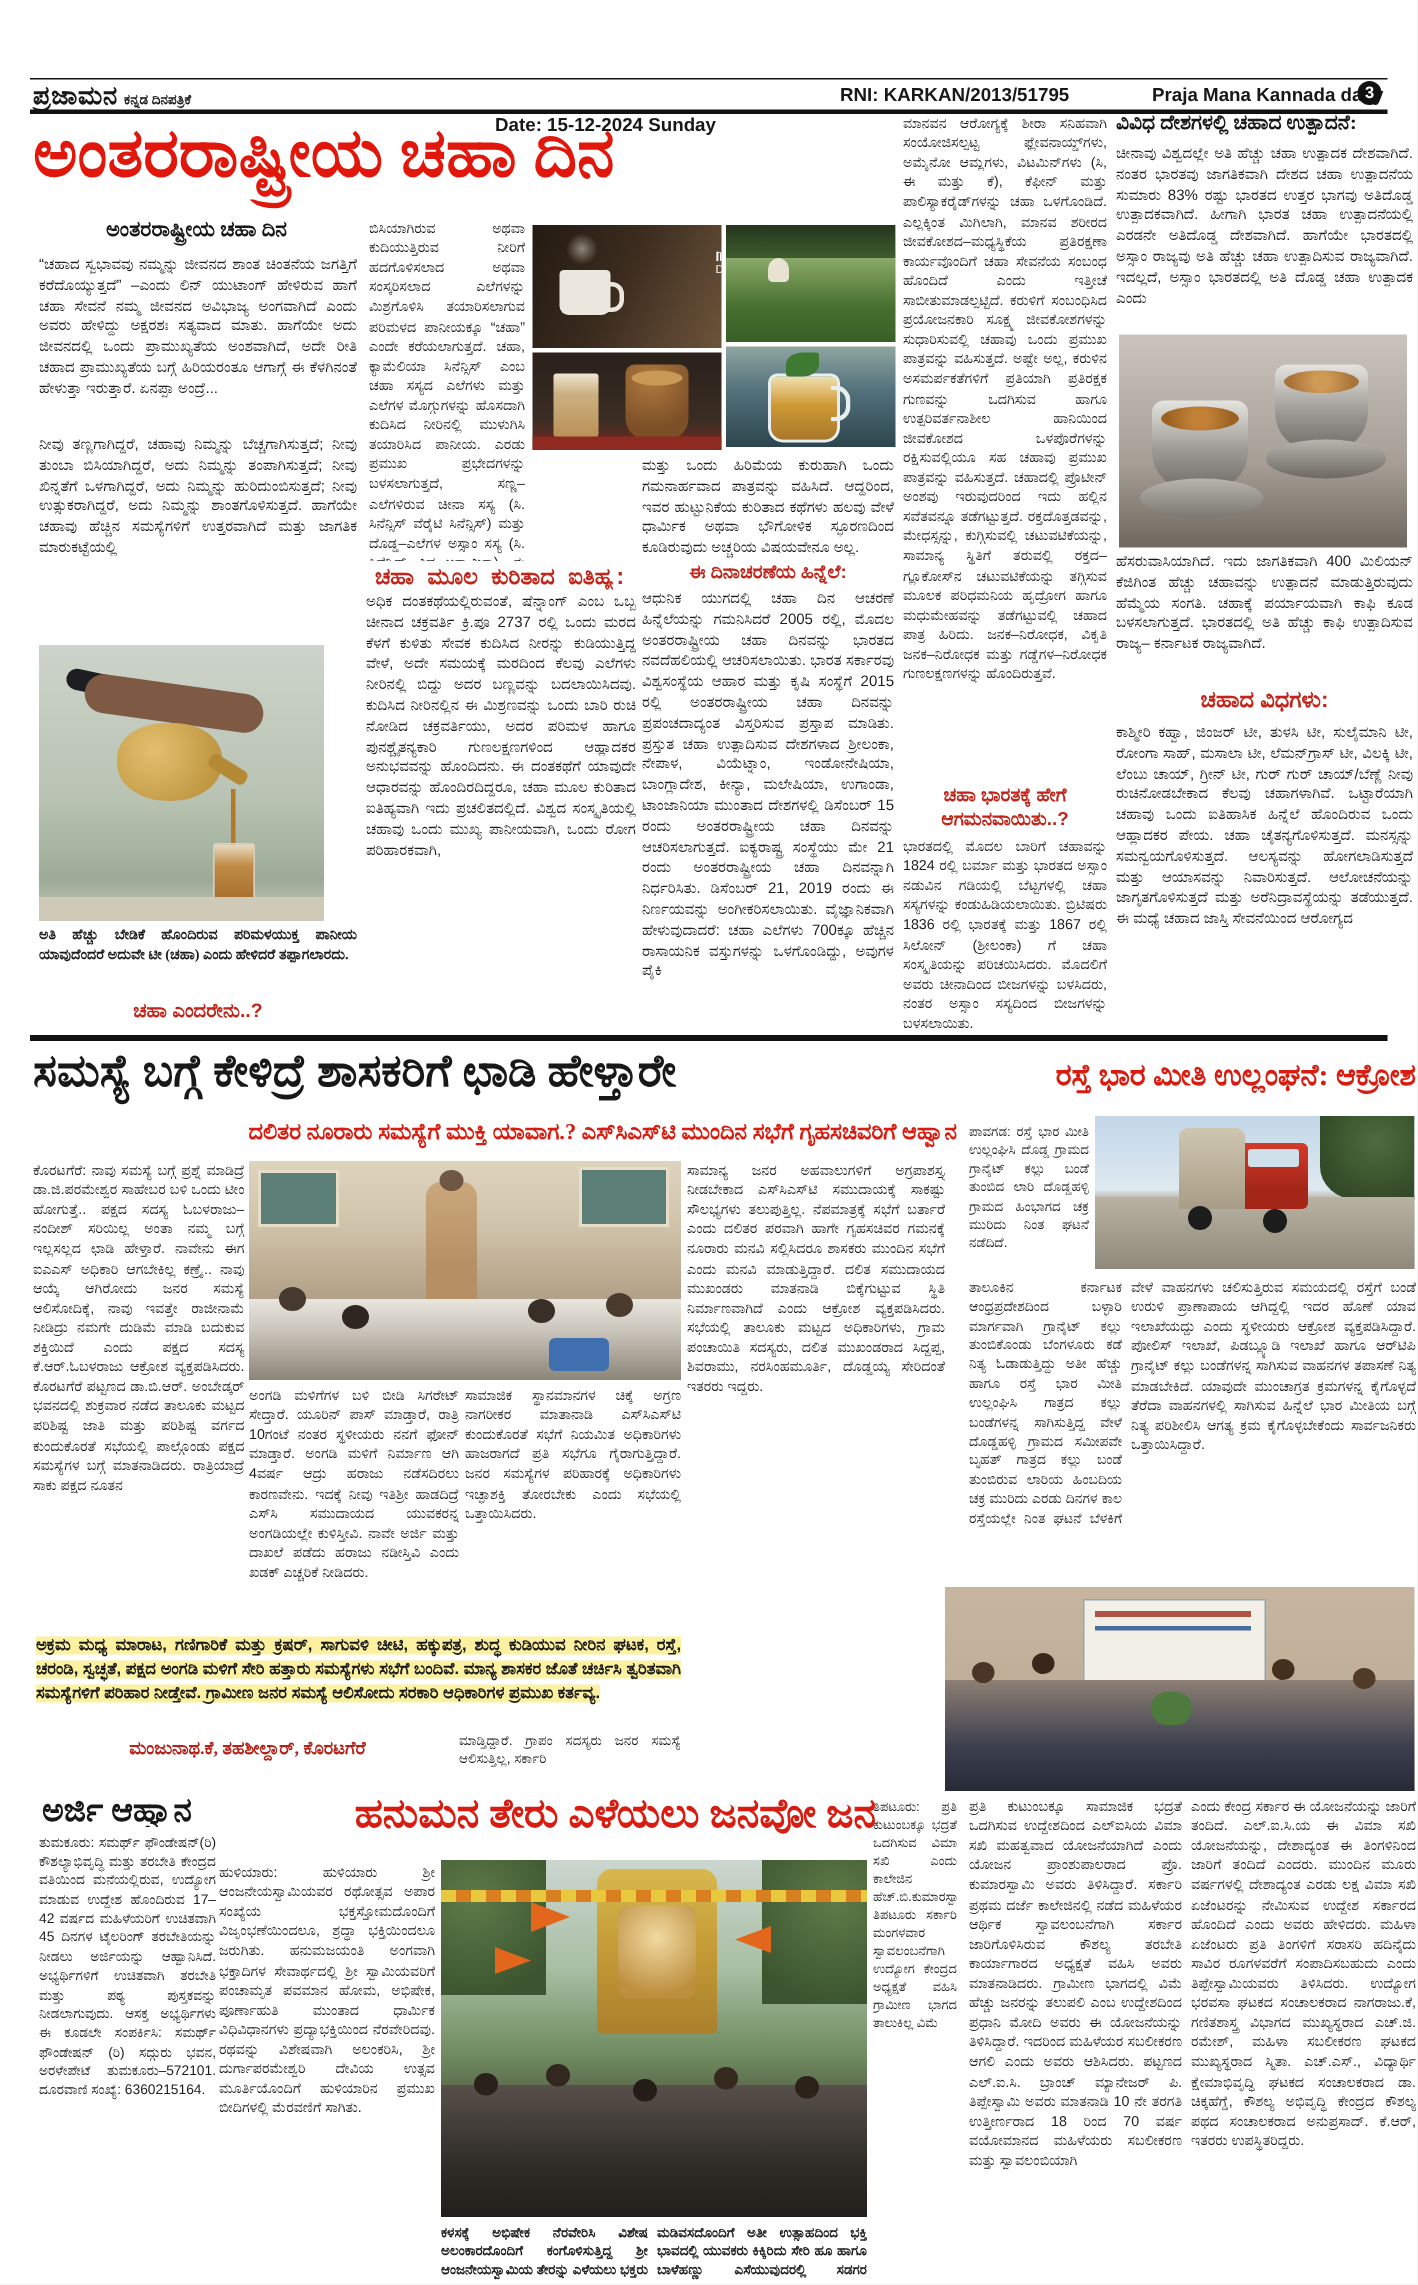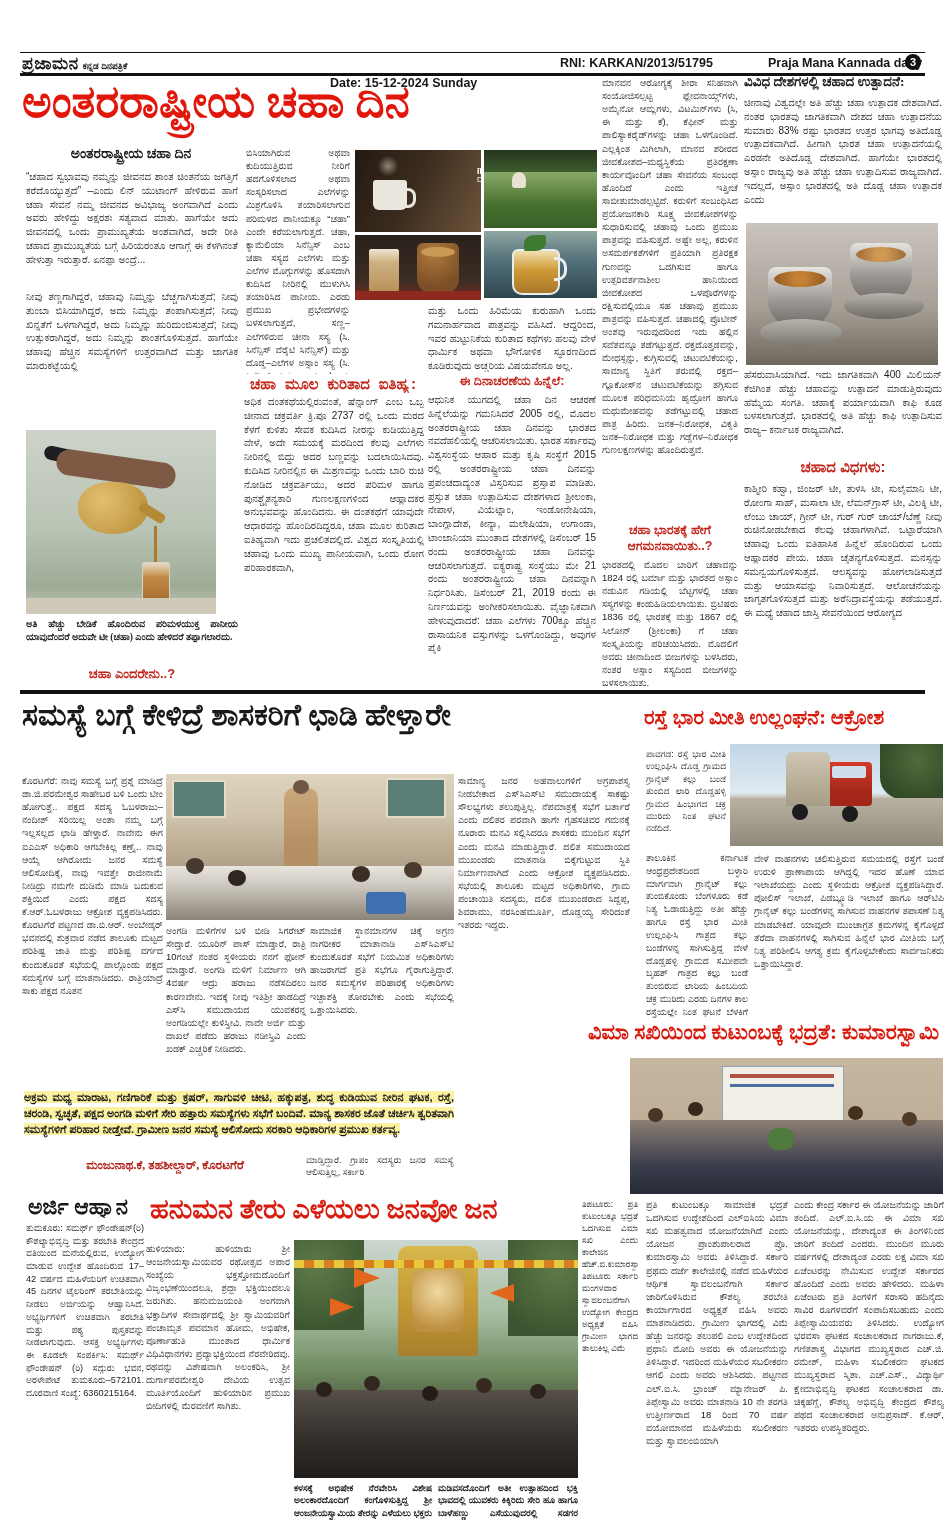--- a/index.html
+++ b/index.html
@@ -2,21 +2,21 @@
 <html><head>
 <meta charset="utf-8">
 <style>
   html,body{margin:0;padding:0;background:#e8e8e8;}
   #page{position:relative;width:945px;height:1523px;background:#ffffff;margin:0 auto;
         font-family:"Liberation Sans","DejaVu Sans",sans-serif;color:#181818;overflow:hidden;}
   .abs{position:absolute;}
   .txt{font-size:10px;line-height:1.38;text-align:justify;overflow:hidden;color:#1c1c1c;}
   .bold{font-weight:bold;font-family:Liberation Serif, serif;}
   .center{text-align:center;}
-  .red{color:#d81c0f;}
+  .red{color:#d81c0f;text-align:right;}
   .subred{color:#c2251a;font-weight:bold;text-align:center;overflow:hidden;}
   .rule{background:#111;}
   .nowrap{white-space:nowrap;}
   .ph{position:absolute;overflow:hidden;}
   .ph div{position:absolute;}
   
   #logo{font-size:17px;font-weight:bold;letter-spacing:.5px;}
   #logo-sub{font-size:9px;font-weight:bold;margin-left:4px;}
   .hmeta{font-size:12.5px;font-weight:bold;}
   #pgnum{width:16px;height:16px;border-radius:50%;background:#111;color:#fff;
@@ -114,20 +114,21 @@
     <div class="shape" style="left:98px;top:70px;width:80px;height:26px;background:linear-gradient(180deg,#b7b3ad,#6c6862);border-radius:50%;"></div>
   </div>
   <div class="abs txt" style="left:744px;top:368px;width:198px;height:88px;">ಹೆಸರುವಾಸಿಯಾಗಿದೆ. ಇದು ಜಾಗತಿಕವಾಗಿ 400 ಮಿಲಿಯನ್ ಕೆಜಿಗಿಂತ ಹೆಚ್ಚು ಚಹಾವನ್ನು ಉತ್ಪಾದನೆ ಮಾಡುತ್ತಿರುವುದು ಹೆಮ್ಮೆಯ ಸಂಗತಿ. ಚಹಾಕ್ಕೆ ಪರ್ಯಾಯವಾಗಿ ಕಾಫಿ ಕೂಡ ಬಳಸಲಾಗುತ್ತದೆ. ಭಾರತದಲ್ಲಿ ಅತಿ ಹೆಚ್ಚು ಕಾಫಿ ಉತ್ಪಾದಿಸುವ ರಾಜ್ಯ– ಕರ್ನಾಟಕ ರಾಜ್ಯವಾಗಿದೆ.</div>
   <div class="abs subred" style="left:744px;top:458px;width:198px;height:22px;font-size:15px;">ಚಹಾದ ವಿಧಗಳು:</div>
   <div class="abs txt" style="left:744px;top:482px;width:198px;height:206px;">ಕಾಶ್ಮೀರಿ ಕಹ್ವಾ, ಜಿಂಜರ್ ಟೀ, ತುಳಸಿ ಟೀ, ಸುಲೈಮಾನಿ ಟೀ, ರೋಂಗಾ ಸಾಹ್, ಮಸಾಲಾ ಟೀ, ಲೆಮನ್‌ಗ್ರಾಸ್ ಟೀ, ವಿಲಕ್ಕಿ ಟೀ, ಲೆಂಬು ಚಾಯ್, ಗ್ರೀನ್ ಟೀ, ಗುರ್ ಗುರ್ ಚಾಯ್/ಬೆಣ್ಣೆ ನೀವು ರುಚಿನೋಡಬೇಕಾದ ಕೆಲವು ಚಹಾಗಳಾಗಿವೆ. ಒಟ್ಟಾರೆಯಾಗಿ ಚಹಾವು ಒಂದು ಐತಿಹಾಸಿಕ ಹಿನ್ನೆಲೆ ಹೊಂದಿರುವ ಒಂದು ಆಹ್ಲಾದಕರ ಪೇಯ. ಚಹಾ ಚೈತನ್ಯಗೊಳಿಸುತ್ತದೆ. ಮನಸ್ಸನ್ನು ಸಮನ್ವಯಗೊಳಿಸುತ್ತದೆ. ಆಲಸ್ಯವನ್ನು ಹೋಗಲಾಡಿಸುತ್ತದೆ ಮತ್ತು ಆಯಾಸವನ್ನು ನಿವಾರಿಸುತ್ತದೆ. ಆಲೋಚನೆಯನ್ನು ಜಾಗೃತಗೊಳಿಸುತ್ತದೆ ಮತ್ತು ಅರೆನಿದ್ರಾವಸ್ಥೆಯನ್ನು ತಡೆಯುತ್ತದೆ. ಈ ಮಧ್ಯೆ ಚಹಾದ ಜಾಸ್ತಿ ಸೇವನೆಯಿಂದ ಆರೋಗ್ಯದ</div>
 
   <div class="abs rule" style="left:20px;top:690px;width:905px;height:4px;"></div>
 
   <div class="abs bold nowrap" style="left:22px;top:698px;width:616px;height:44px;font-size:30px;overflow:hidden;">ಸಮಸ್ಯೆ ಬಗ್ಗೆ ಕೇಳಿದ್ರೆ ಶಾಸಕರಿಗೆ ಛಾಡಿ ಹೇಳ್ತಾರೇ</div>
   <div class="abs bold nowrap red" style="left:644px;top:706px;width:300px;height:34px;font-size:20px;overflow:hidden;">ರಸ್ತೆ ಭಾರ ಮೀತಿ ಉಲ್ಲಂಘನೆ: ಆಕ್ರೋಶ</div>
+  <div class="abs bold red nowrap" style="left:22px;top:746px;width:616px;height:24px;font-size:15px;overflow:hidden;">ದಲಿತರ ನೂರಾರು ಸಮಸ್ಯೆಗೆ ಮುಕ್ತಿ ಯಾವಾಗ.? ಎಸ್‌ಸಿಎಸ್‌ಟಿ ಮುಂದಿನ ಸಭೆಗೆ ಗೃಹಸಚಿವರಿಗೆ ಆಹ್ವಾನ</div>
 
   <div class="abs txt" style="left:22px;top:774px;width:141px;height:314px;font-size:9.5px;">ಕೊರಟಗೆರೆ: ನಾವು ಸಮಸ್ಯೆ ಬಗ್ಗೆ ಪ್ರಶ್ನೆ ಮಾಡಿದ್ರೆ ಡಾ.ಜಿ.ಪರಮೇಶ್ವರ ಸಾಹೇಬರ ಬಳಿ ಒಂದು ಟೀಂ ಹೋಗುತ್ತೆ.. ಪಕ್ಷದ ಸದಸ್ಯ ಓಬಳರಾಜು–ನಂದೀಶ್ ಸರಿಯಿಲ್ಲ ಅಂತಾ ನಮ್ಮ ಬಗ್ಗೆ ಇಲ್ಲಸಲ್ಲದ ಛಾಡಿ ಹೇಳ್ತಾರೆ. ನಾವೇನು ಈಗ ಐಎಎಸ್ ಅಧಿಕಾರಿ ಆಗಬೇಕಿಲ್ಲ ಕಣ್ರೈ.. ನಾವು ಆಯ್ಕೆ ಆಗಿರೋದು ಜನರ ಸಮಸ್ಯೆ ಆಲಿಸೋದಿಕ್ಕೆ, ನಾವು ಇವತ್ತೇ ರಾಜೀನಾಮೆ ನೀಡಿದ್ರು ನಮಗೇ ದುಡಿಮೆ ಮಾಡಿ ಬದುಕುವ ಶಕ್ತಿಯಿದೆ ಎಂದು ಪಕ್ಷದ ಸದಸ್ಯ ಕೆ.ಆರ್.ಓಬಳರಾಜು ಆಕ್ರೋಶ ವ್ಯಕ್ತಪಡಿಸಿದರು. ಕೊರಟಗೆರೆ ಪಟ್ಟಣದ ಡಾ.ಬಿ.ಆರ್. ಅಂಬೇಡ್ಕರ್ ಭವನದಲ್ಲಿ ಶುಕ್ರವಾರ ನಡೆದ ತಾಲೂಕು ಮಟ್ಟದ ಪರಿಶಿಷ್ಟ ಜಾತಿ ಮತ್ತು ಪರಿಶಿಷ್ಟ ವರ್ಗದ ಕುಂದುಕೊರತೆ ಸಭೆಯಲ್ಲಿ ಪಾಲ್ಗೊಂಡು ಪಕ್ಷದ ಸಮಸ್ಯೆಗಳ ಬಗ್ಗೆ ಮಾತನಾಡಿದರು. ರಾತ್ರಿಯಾದ್ರೆ ಸಾಕು ಪಕ್ಷದ ನೂತನ</div>
 
   <div class="ph meet-bg" style="left:166px;top:774px;width:288px;height:146px;">
     <div class="shape" style="left:6px;top:6px;width:50px;height:34px;background:#5b7e77;border:2px solid #e7ddc6;"></div>
     <div class="shape" style="left:220px;top:4px;width:56px;height:36px;background:#5b7e77;border:2px solid #e7ddc6;"></div>
     <div class="shape" style="left:118px;top:14px;width:34px;height:92px;background:linear-gradient(180deg,#caa87c 0%,#b69065 60%);border-radius:10px 10px 0 0;"></div>
     <div class="shape" style="left:127px;top:6px;width:16px;height:14px;background:#6e5744;border-radius:50%;"></div>
     <div class="shape" style="left:0px;top:92px;width:288px;height:54px;background:linear-gradient(180deg,#e9e6df 0%,#c9c4ba 40%,#8b8478 100%);"></div>
     <div class="shape" style="left:20px;top:84px;width:18px;height:16px;background:#46392e;border-radius:50%;"></div>
@@ -152,21 +153,20 @@
     <div class="shape" style="left:0;top:54px;width:213px;height:48px;background:linear-gradient(180deg,#b9b2a2,#8f897b);"></div>
     <div class="shape" style="left:96px;top:18px;width:46px;height:44px;background:linear-gradient(180deg,#d53a2a 0%,#a32619 70%);border-radius:4px;"></div>
     <div class="shape" style="left:102px;top:22px;width:34px;height:12px;background:#cfe0ea;border-radius:2px;"></div>
     <div class="shape" style="left:56px;top:8px;width:44px;height:54px;background:linear-gradient(180deg,#cfc6b2,#a79d86);border-radius:6px 6px 0 0;"></div>
     <div class="shape" style="left:62px;top:60px;width:16px;height:16px;background:#1c1c1c;border-radius:50%;"></div>
     <div class="shape" style="left:112px;top:62px;width:16px;height:16px;background:#1c1c1c;border-radius:50%;"></div>
   </div>
   <div class="abs txt" style="left:646px;top:852px;width:102px;height:166px;font-size:9.3px;">ತಾಲೂಕಿನ ಕರ್ನಾಟಕ ಆಂಧ್ರಪ್ರದೇಶದಿಂದ ಬಳ್ಳಾರಿ ಮಾರ್ಗವಾಗಿ ಗ್ರಾನೈಟ್ ಕಲ್ಲು ತುಂಬಿಕೊಂಡು ಬೆಂಗಳೂರು ಕಡೆ ನಿತ್ಯ ಓಡಾಡುತ್ತಿದ್ದು ಅತೀ ಹೆಚ್ಚು ಹಾಗೂ ರಸ್ತೆ ಭಾರ ಮೀತಿ ಉಲ್ಲಂಘಿಸಿ ಗಾತ್ರದ ಕಲ್ಲು ಬಂಡೆಗಳನ್ನ ಸಾಗಿಸುತ್ತಿದ್ದ ವೇಳೆ ದೊಡ್ಡಹಳ್ಳಿ ಗ್ರಾಮದ ಸಮೀಪವೇ ಬೃಹತ್ ಗಾತ್ರದ ಕಲ್ಲು ಬಂಡೆ ತುಂಬಿರುವ ಲಾರಿಯ ಹಿಂಬದಿಯ ಚಕ್ರ ಮುರಿದು ಎರಡು ದಿನಗಳ ಕಾಲ ರಸ್ತೆಯಲ್ಲೇ ನಿಂತ ಘಟನೆ ಬೆಳಕಿಗೆ ಬಂದಿದೆ. ಗ್ರಾಮದ ಬಳಿ ಬೃಹತ್ ಕಲ್ಲು ಬಂಡೆ ಲಾರಿ ಚಕ್ರ ಮುರಿದಾ ವೇಳೆ ಬೃಹತ್ ಕಲ್ಲು ಎಡ ಭಾಗಕ್ಕೆ ಜರುಗಿದೆ ಒಂದು</div>
   <div class="abs txt" style="left:754px;top:852px;width:190px;height:166px;font-size:9.5px;">ವೇಳೆ ವಾಹನಗಳು ಚಲಿಸುತ್ತಿರುವ ಸಮಯದಲ್ಲಿ ರಸ್ತೆಗೆ ಬಂಡೆ ಉರುಳಿ ಪ್ರಾಣಾಪಾಯ ಆಗಿದ್ದಲ್ಲಿ ಇದರ ಹೊಣೆ ಯಾವ ಇಲಾಖೆಯದ್ದು ಎಂದು ಸ್ಥಳೀಯರು ಆಕ್ರೋಶ ವ್ಯಕ್ತಪಡಿಸಿದ್ದಾರೆ. ಪೋಲಿಸ್ ಇಲಾಖೆ, ಪಿಡಬ್ಲ್ಯೂಡಿ ಇಲಾಖೆ ಹಾಗೂ ಆರ್‌ಟಿಪಿ ಗ್ರಾನೈಟ್ ಕಲ್ಲು ಬಂಡೆಗಳನ್ನ ಸಾಗಿಸುವ ವಾಹನಗಳ ತಪಾಸಣೆ ನಿತ್ಯ ಮಾಡಬೇಕಿದೆ. ಯಾವುದೇ ಮುಂಚಾಗ್ರತ ಕ್ರಮಗಳನ್ನ ಕೈಗೊಳ್ಳದೆ ತೆರೆದಾ ವಾಹನಗಳಲ್ಲಿ ಸಾಗಿಸುವ ಹಿನ್ನೆಲೆ ಭಾರ ಮೀತಿಯ ಬಗ್ಗೆ ನಿತ್ಯ ಪರಿಶೀಲಿಸಿ ಆಗತ್ಯ ಕ್ರಮ ಕೈಗೊಳ್ಳಬೇಕೆಂದು ಸಾರ್ವಜನಿಕರು ಒತ್ತಾಯಿಸಿದ್ದಾರೆ.</div>
 
-  <div class="abs bold red nowrap" style="left:588px;top:1020px;width:356px;height:34px;font-size:21px;overflow:hidden;">ವಿಮಾ ಸಖಿಯಿಂದ ಕುಟುಂಬಕ್ಕೆ ಭದ್ರತೆ: ಕುಮಾರಸ್ವಾಮಿ</div>
   <div class="ph group-bg" style="left:630px;top:1058px;width:313px;height:136px;">
     <div class="shape" style="left:92px;top:8px;width:120px;height:62px;background:#f2efe6;border:1px solid #8ea6b8;"></div>
     <div class="shape" style="left:100px;top:16px;width:104px;height:4px;background:#b05246;"></div>
     <div class="shape" style="left:100px;top:26px;width:104px;height:3px;background:#4a6f9e;"></div>
     <div class="shape" style="left:0;top:62px;width:313px;height:74px;background:linear-gradient(180deg,#8d7f74 0%,#3c3f4e 60%,#262a36 100%);"></div>
     <div class="shape" style="left:18px;top:50px;width:15px;height:14px;background:#4a3526;border-radius:50%;"></div>
     <div class="shape" style="left:58px;top:44px;width:15px;height:14px;background:#38281c;border-radius:50%;"></div>
     <div class="shape" style="left:138px;top:70px;width:26px;height:22px;background:#4e7a3e;border-radius:40%;"></div>
     <div class="shape" style="left:218px;top:48px;width:15px;height:14px;background:#43301f;border-radius:50%;"></div>
     <div class="shape" style="left:272px;top:54px;width:15px;height:14px;background:#503a28;border-radius:50%;"></div>

